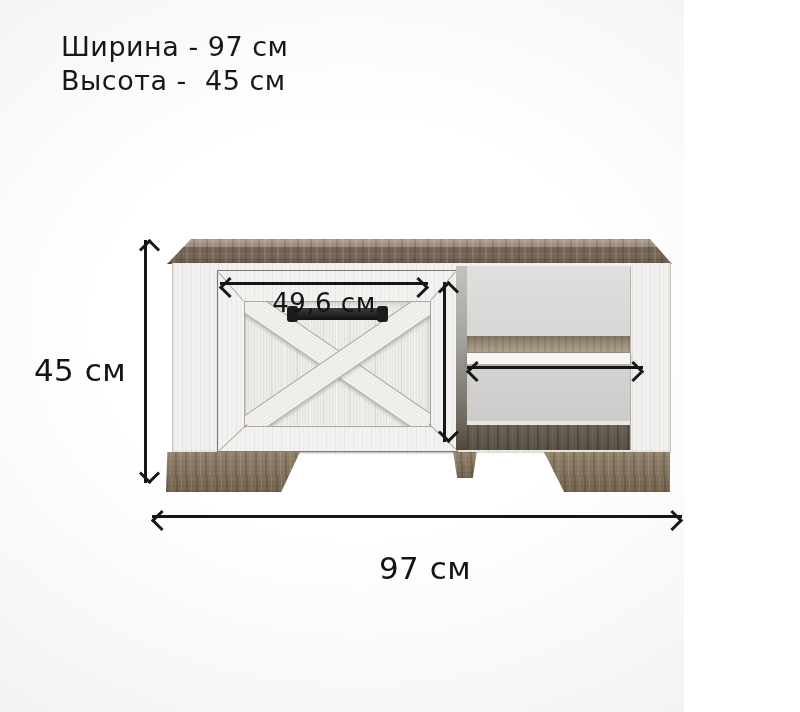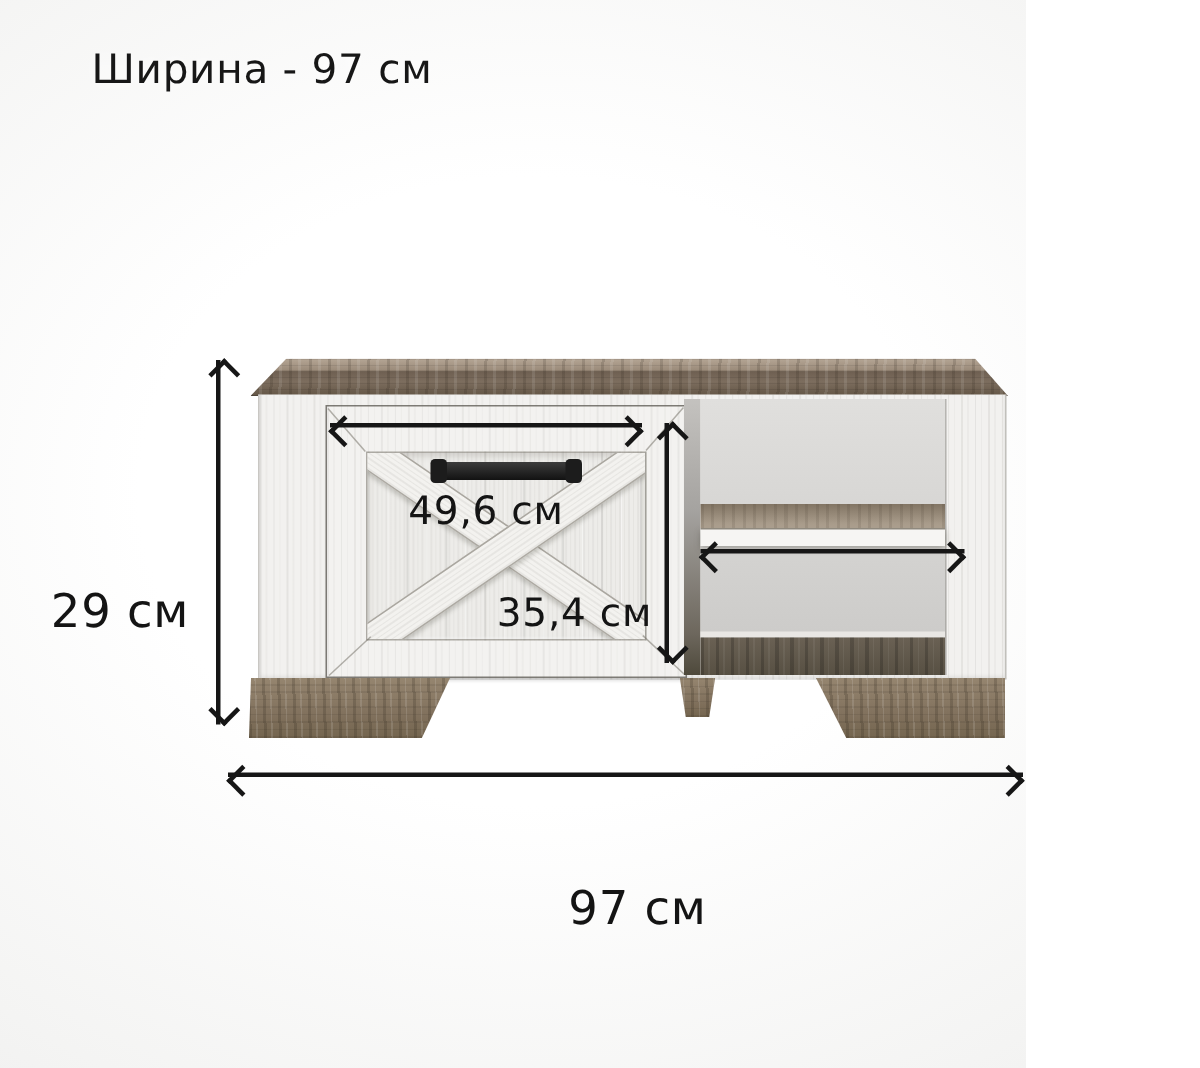--- a/index.html
+++ b/index.html
@@ -126,30 +126,31 @@
   .dim.h{ height:0; border-top:3px solid var(--ink); }
   .dim.v{ width:0; border-left:3px solid var(--ink); }
   .dim::before,.dim::after{ content:""; position:absolute; width:12px; height:12px;
     border-top:3px solid var(--ink); border-left:3px solid var(--ink); }
   .dim.h::before{ left:2px;  top:-5px; transform:rotate(-45deg); }
   .dim.h::after { right:2px; top:-5px; transform:rotate(135deg); }
   .dim.v::before{ top:2px;    left:-5px; transform:rotate(45deg); }
   .dim.v::after { bottom:2px; left:-5px; transform:rotate(-135deg); }
 
   
-  .lbl{ position:absolute; color:#141414; font-size:26px; letter-spacing:.5px; text-align:center; white-space:pre;margin-top:38px; }
+  .lbl{ position:absolute; color:#141414; font-size:26px; letter-spacing:.5px; text-align:center; white-space:pre; }
   .lbl.big{ font-size:31px; }
 </style>
 </head>
 <body>
 
 <div class="stage">
 
   <div class="specs">
     <div>Ширина - 97 см</div>
+    <div>Высота -  45 см</div>
   </div>
 
   <div class="slab"></div>
   <div class="body"></div>
 
   <div class="door">
     <div class="door-panel">
       <div class="plank back"></div>
       <div class="plank front"></div>
     </div>
@@ -172,18 +173,17 @@
   <div class="foot left"></div>
   <div class="foot right"></div>
   <div class="leg"></div>
 
   <div class="dim v" style="left:144px; top:240px; height:243px;"></div>
   <div class="dim h" style="left:152px; top:515px; width:530px;"></div>
   <div class="dim h" style="left:220px; top:282px; width:208px;"></div>
   <div class="dim v" style="left:443px; top:282px; height:160px;"></div>
   <div class="dim h" style="left:467px; top:366px; width:176px;"></div>
 
-  <div class="lbl big" style="left:30px;  top:352px; width:100px;">29 см</div>
+  <div class="lbl big" style="left:30px;  top:352px; width:100px;">45 см</div>
   <div class="lbl big" style="left:350px; top:550px; width:150px;">97 см</div>
   <div class="lbl" style="left:258px; top:288px; width:132px;">49,6 см</div>
-  <div class="lbl" style="left:317px; top:356px; width:132px;">35,4 см</div>
 
 </div>
 
 </body></html>

